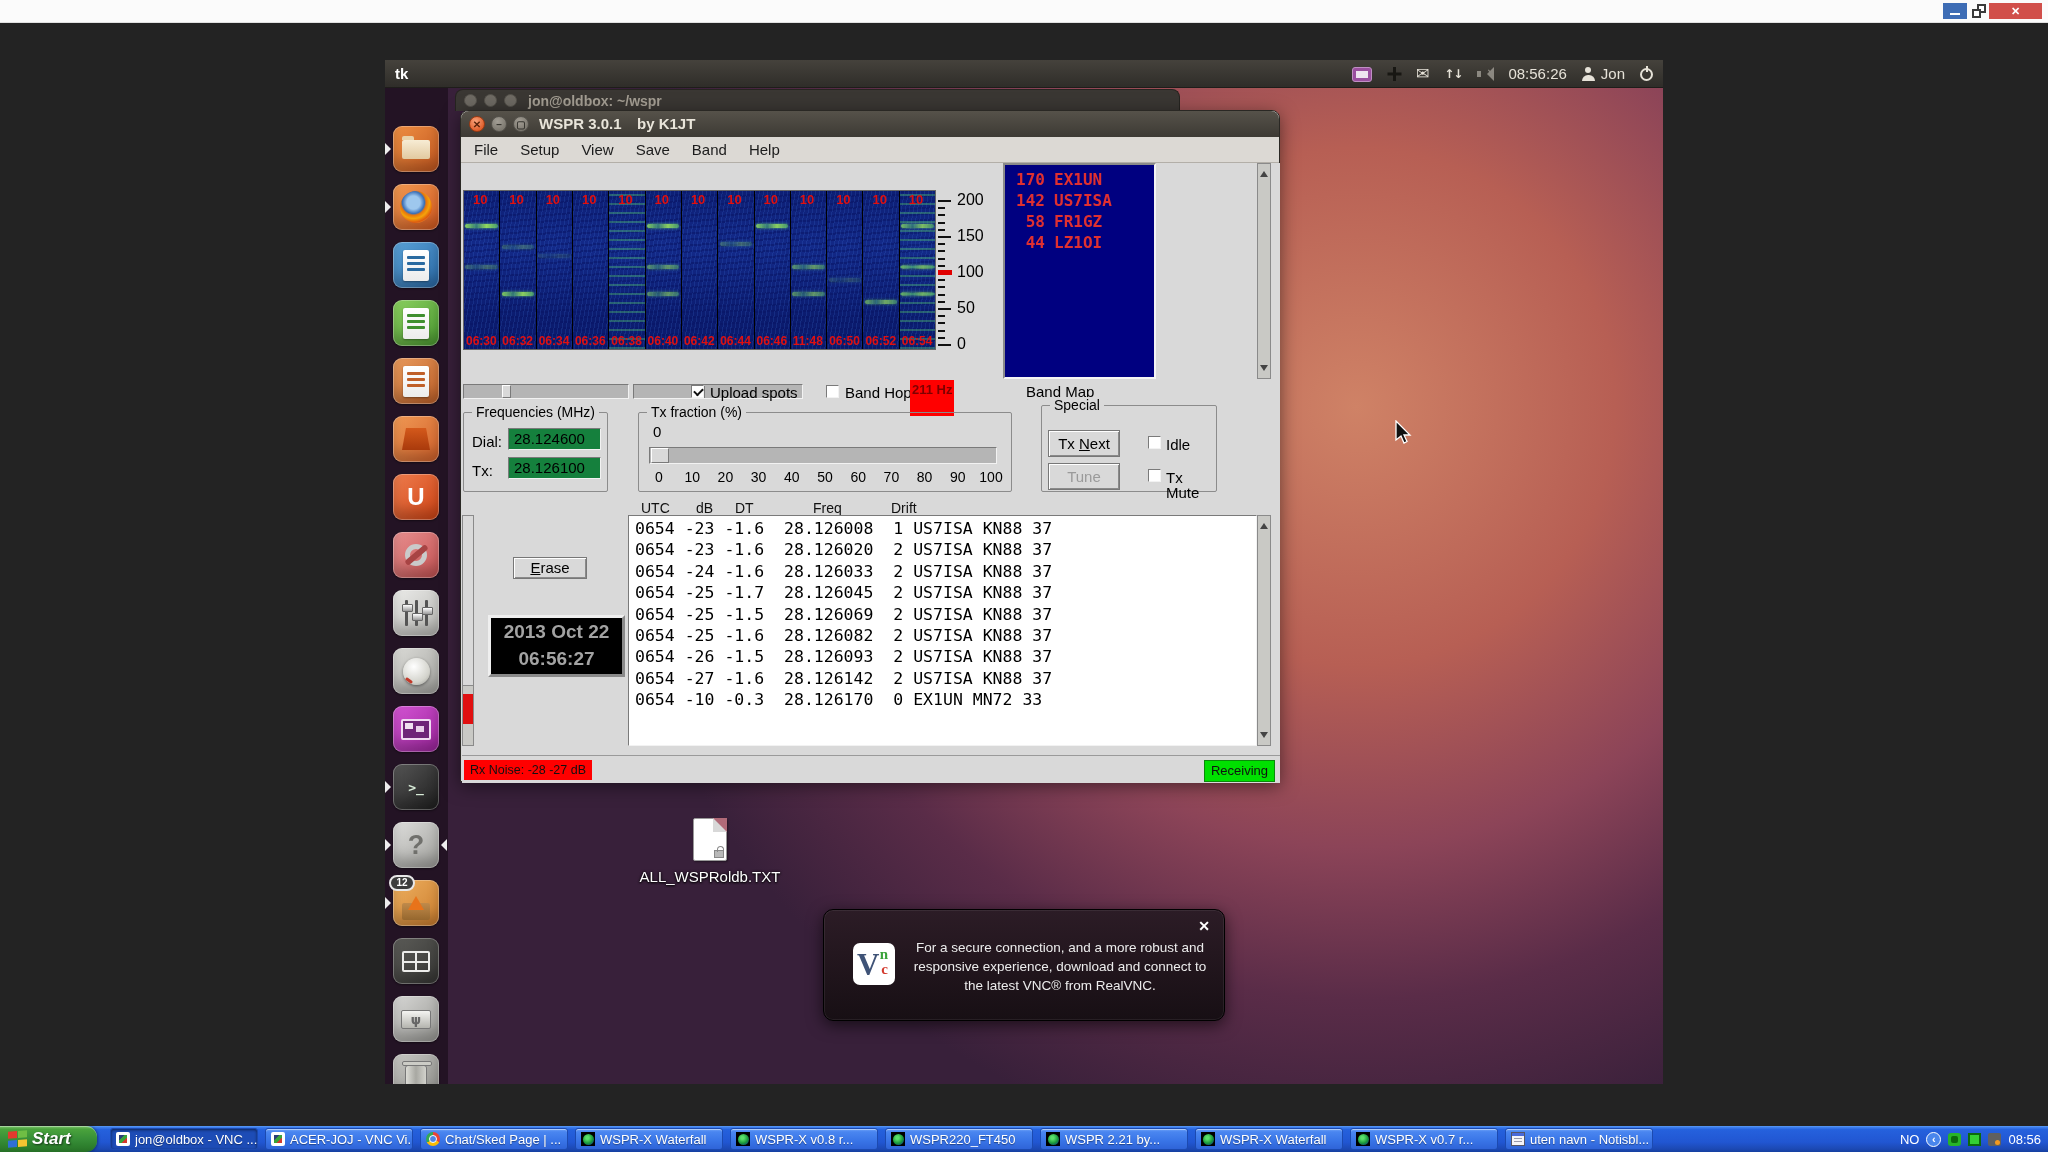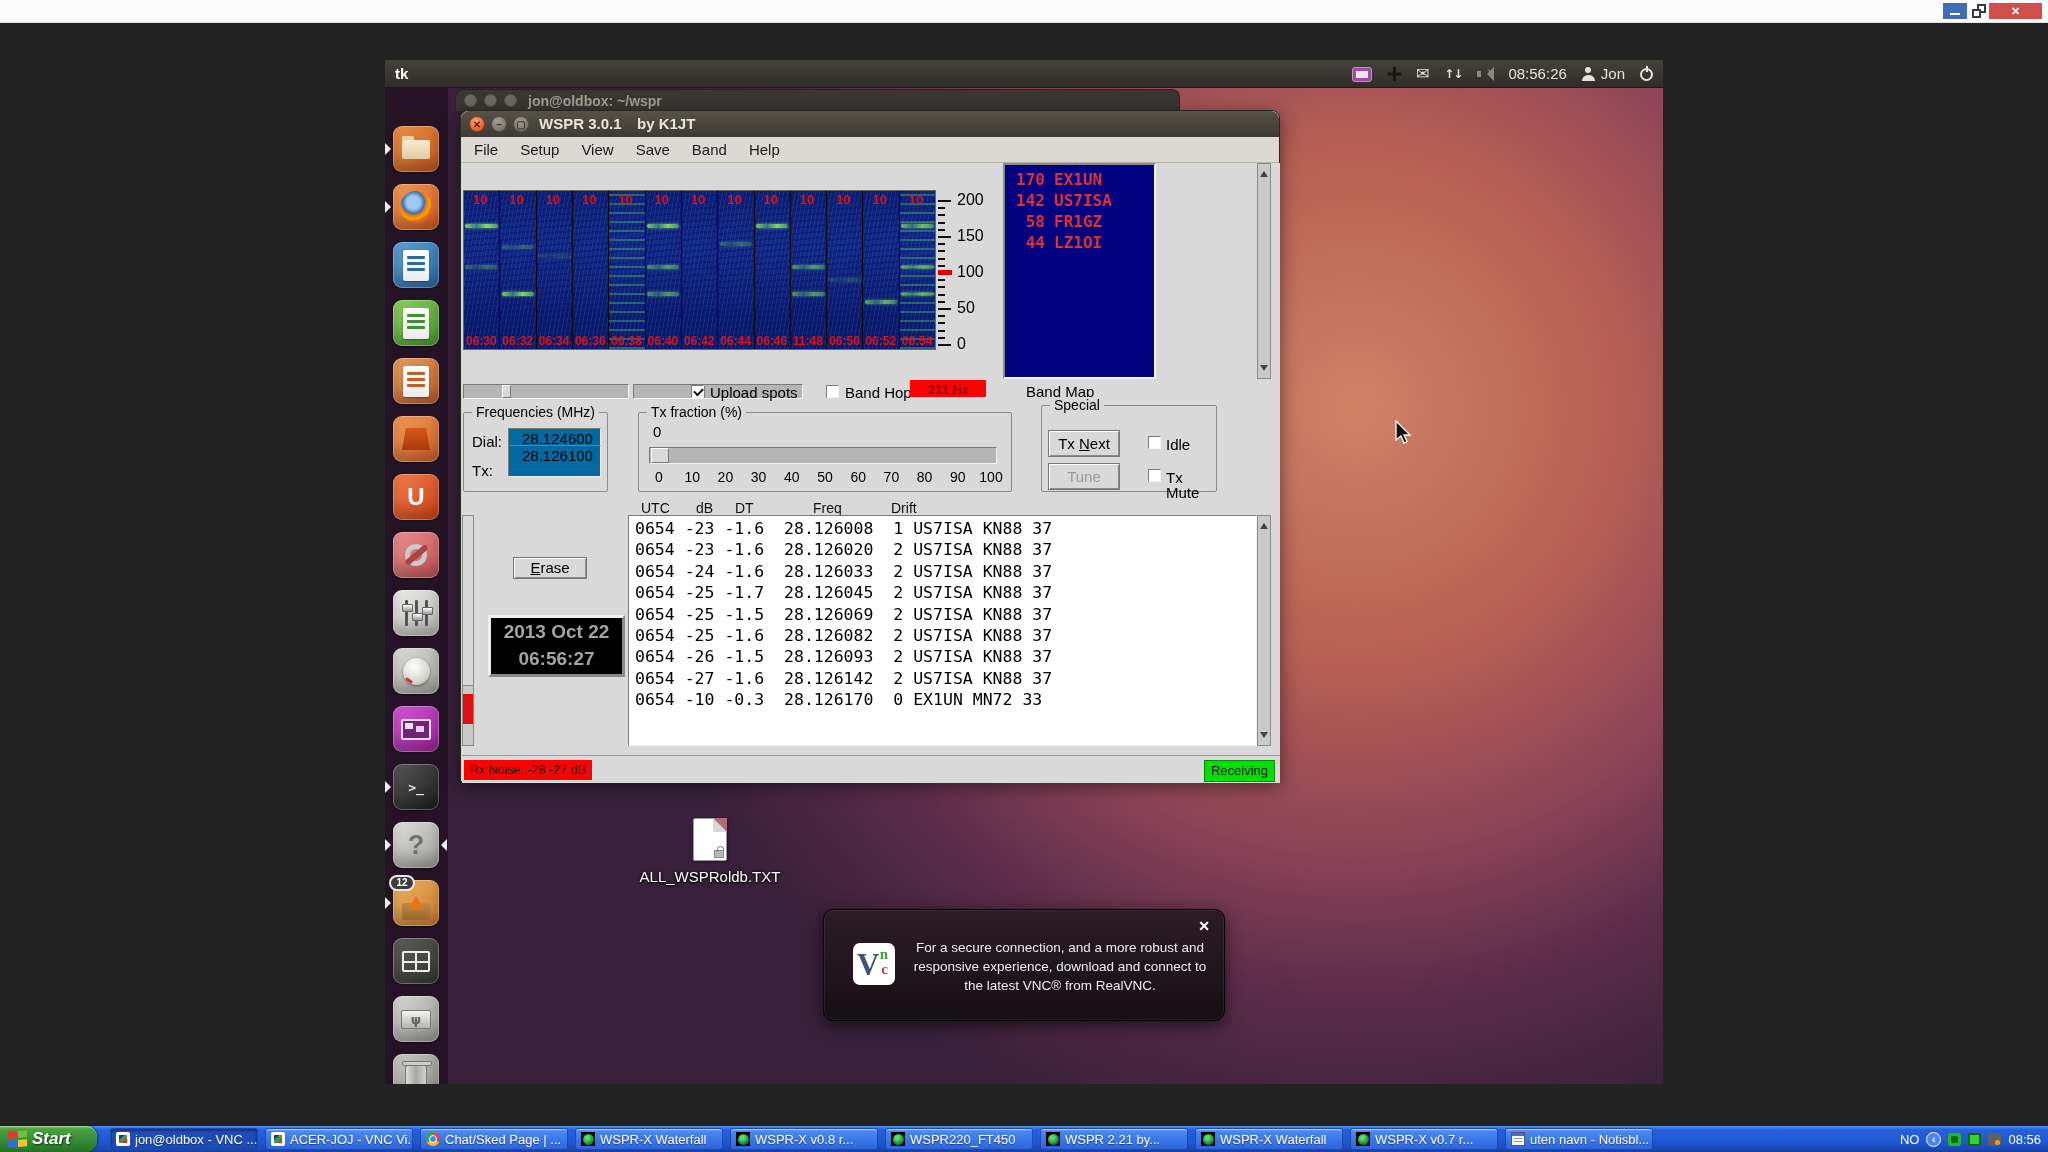--- a/index.html
+++ b/index.html
@@ -142,32 +142,32 @@
   .hslider{position:absolute;top:221px;height:15px;background:#b5b5b5;border:1px solid;border-color:#7a7a7a #f2f2f2 #f2f2f2 #7a7a7a;}
   .hhandle{position:absolute;top:0;width:9px;height:13px;background:#d9d9d9;border:1px solid;border-color:#fff #7a7a7a #7a7a7a #fff;}
   #slider1{left:1px;width:166px;} #slider2{left:171px;width:170px;}
   .cb{position:absolute;width:13px;height:13px;background:#fff;border:1px solid;border-color:#7a7a7a #f2f2f2 #f2f2f2 #7a7a7a;}
   .cb.checked::after{content:"";position:absolute;left:2px;top:2px;width:7px;height:4px;border-left:2px solid #111;
                      border-bottom:2px solid #111;transform:rotate(-45deg);}
   .cb-label{position:absolute;font:15px/15px "Liberation Sans",sans-serif;color:#000;}
   #cb-upload{left:229px;top:222px;} #lbl-upload{left:248px;top:222px;}
   #cb-bandhop{left:364px;top:222px;} #lbl-bandhop{left:383px;top:222px;}
   #chip-offset{position:absolute;left:448px;top:217px;background:#ff0000;color:#7e0000;font:bold 13px/20px "Liberation Sans",sans-serif;
-               padding:0 18px;height:17px;}
+               padding:0 2px;height:36px;}
   #bandmap-label{position:absolute;left:564px;top:221px;font:15px/15px "Liberation Sans",sans-serif;color:#000;}
 
   
   .group{position:absolute;border:1px solid #8c8c8c;border-radius:2px;}
   .grouptitle{position:absolute;top:-9px;left:8px;background:#d9d9d9;padding:0 4px;font:14px "Liberation Sans",sans-serif;color:#000;}
   #grp-freq{left:1px;top:249px;width:145px;height:80px;}
   #grp-txf{left:176px;top:249px;width:374px;height:80px;}
   #grp-special{left:579px;top:242px;width:176px;height:87px;}
   .fld-label{position:absolute;font:15px "Liberation Sans",sans-serif;color:#000;}
-  .field{position:absolute;background:#0369a1;border:1px solid;border-color:#7a7a7a #f2f2f2 #f2f2f2 #7a7a7a;
-         font:15px/20px "Liberation Sans",sans-serif;padding-left:13px;color:#000;}
+  .field{position:absolute;background:#15803d;border:1px solid;border-color:#7a7a7a #f2f2f2 #f2f2f2 #7a7a7a;
+         font:15px/20px "Liberation Sans",sans-serif;padding-left:5px;color:#000;}
   #txf-val{position:absolute;left:14px;top:10px;font:15px "Liberation Sans",sans-serif;}
   #txf-channel{position:absolute;left:10px;top:34px;width:348px;height:17px;background:#b5b5b5;
                border:1px solid;border-color:#7a7a7a #f2f2f2 #f2f2f2 #7a7a7a;}
   #txf-handle{position:absolute;left:1px;top:0;width:18px;height:15px;background:#d9d9d9;border:1px solid;border-color:#fff #7a7a7a #7a7a7a #fff;}
   .txf-tick{position:absolute;top:56px;transform:translateX(-50%);font:14px "Liberation Sans",sans-serif;color:#000;}
   .tkbtn{position:absolute;background:#d9d9d9;border:1px solid #777;box-shadow:inset 1px 1px 0 #fff,inset -1px -1px 0 #8a8a8a;
          font:15px "Liberation Sans",sans-serif;text-align:center;color:#000;}
   #btn-txnext{left:6px;top:24px;width:72px;height:27px;line-height:25px;}
   #btn-tune{left:6px;top:57px;width:72px;height:27px;line-height:25px;color:#9a9a9a;}
   #cb-idle{left:106px;top:30px;} #lbl-idle{left:124px;top:31px;}
@@ -557,21 +557,21 @@
         <span id="cb-bandhop" class="cb"></span>
         <span id="lbl-bandhop" class="cb-label">Band Hop</span>
         <span id="chip-offset">211 Hz</span>
         <span id="bandmap-label">Band Map</span>
 
         <div id="grp-freq" class="group">
           <span class="grouptitle">Frequencies (MHz)</span>
           <span class="fld-label" style="left:8px;top:20px">Dial:</span>
           <div class="field" style="left:44px;top:15px;width:93px;height:22px">28.124600</div>
           <span class="fld-label" style="left:8px;top:49px">Tx:</span>
-          <div class="field" style="left:44px;top:32px;width:93px;height:32px">28.126100</div>
+          <div class="field" style="left:44px;top:44px;width:93px;height:22px">28.126100</div>
         </div>
 
         <div id="grp-txf" class="group">
           <span class="grouptitle">Tx fraction (%)</span>
           <span id="txf-val">0</span>
           <div id="txf-channel">
               <div id="txf-handle"></div>
             </div>
           <div id="txf-ticks">
               <span class="txf-tick" style="left: 20px;">0</span>

